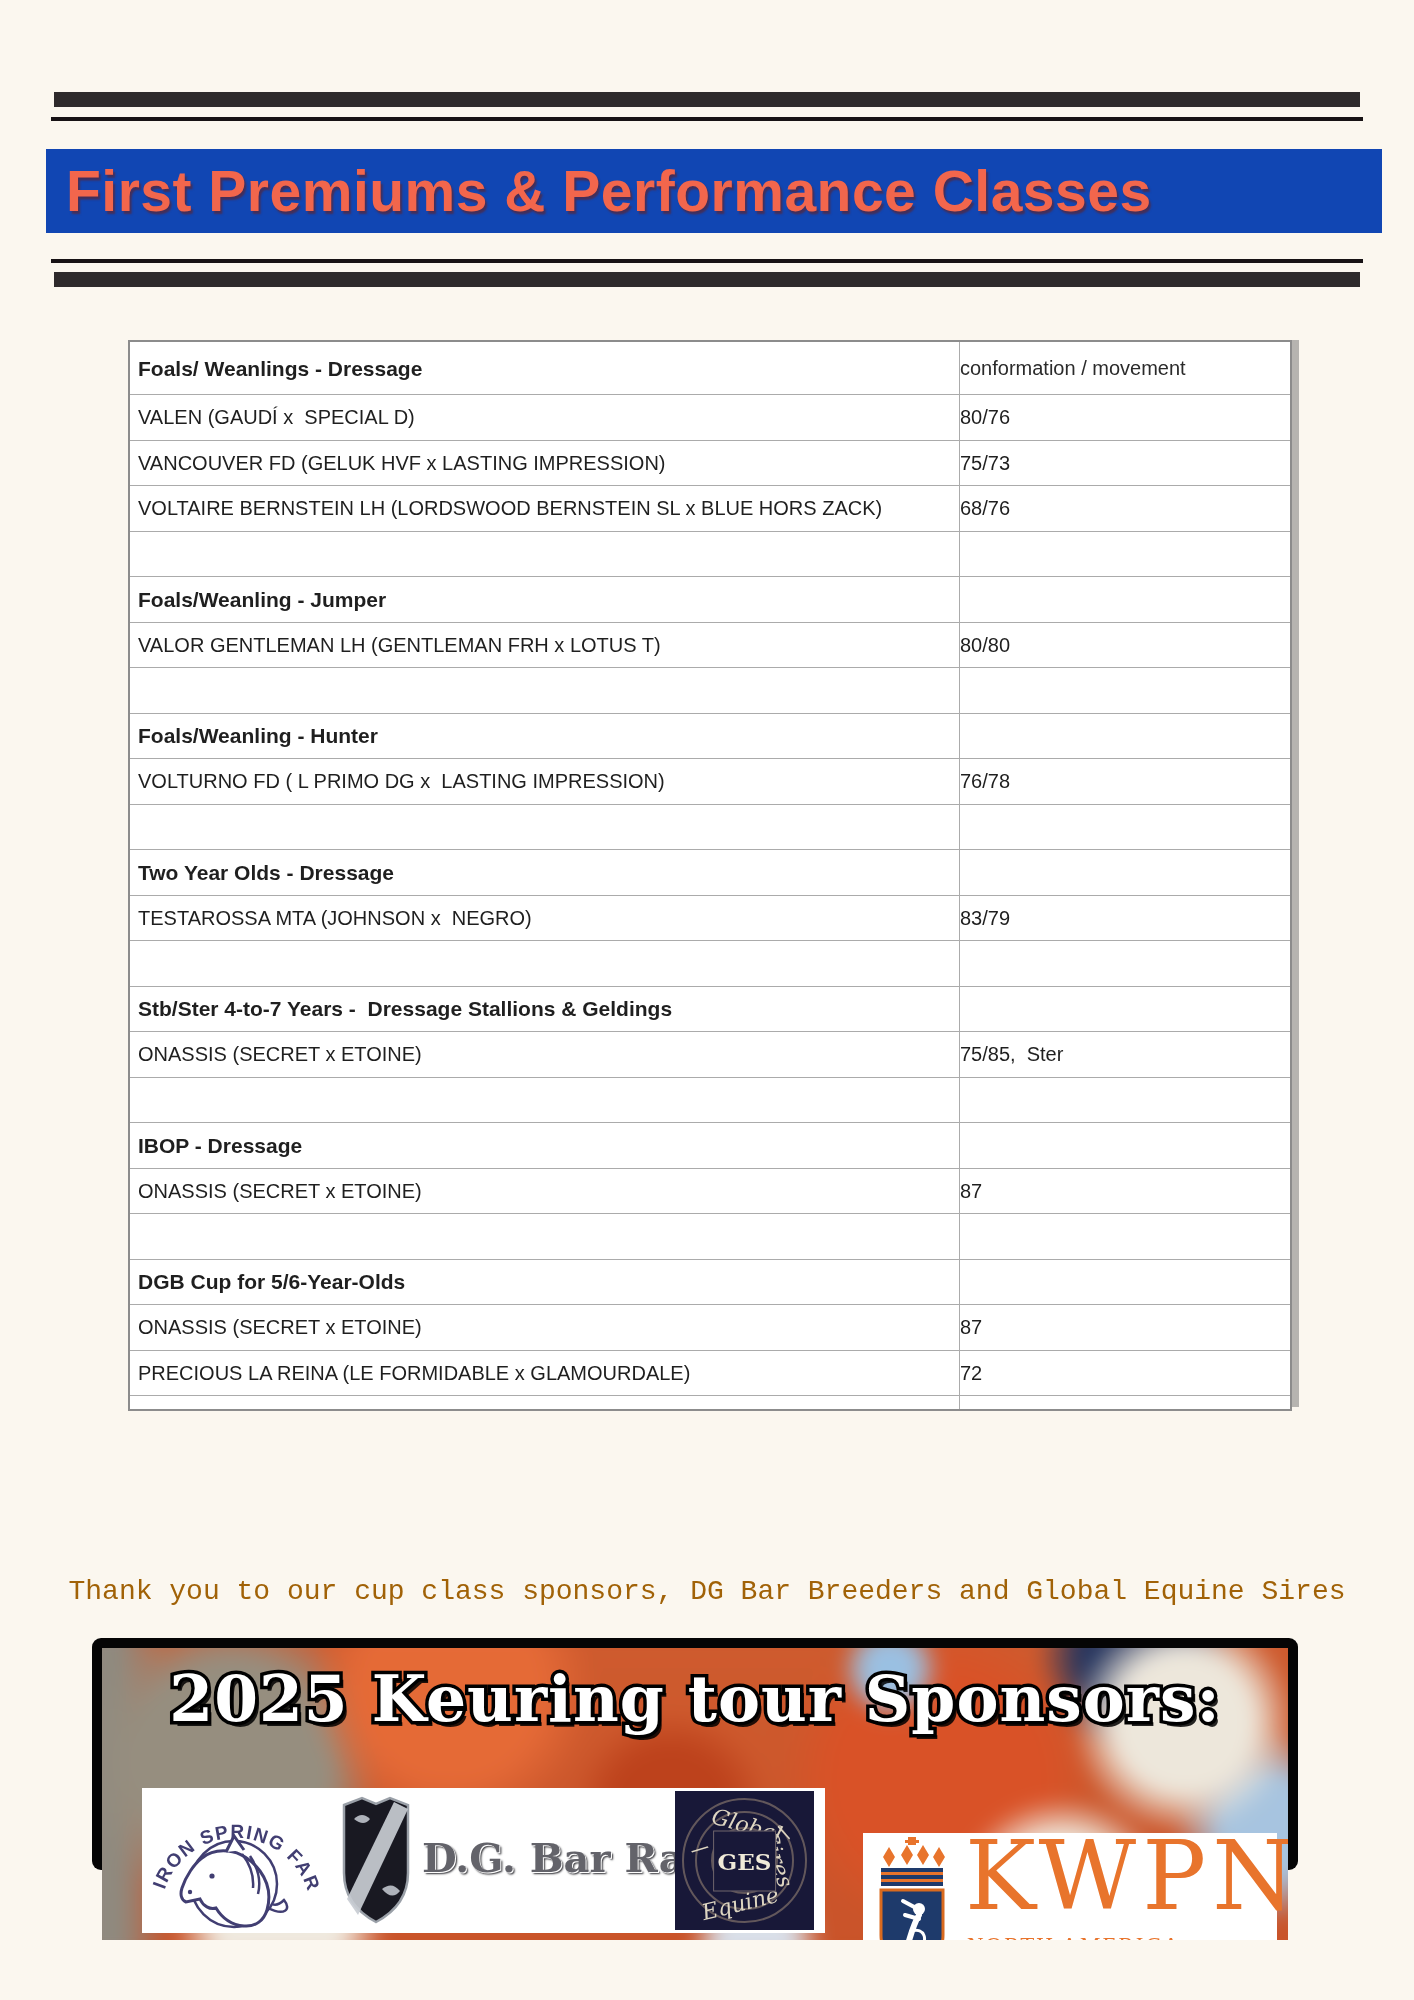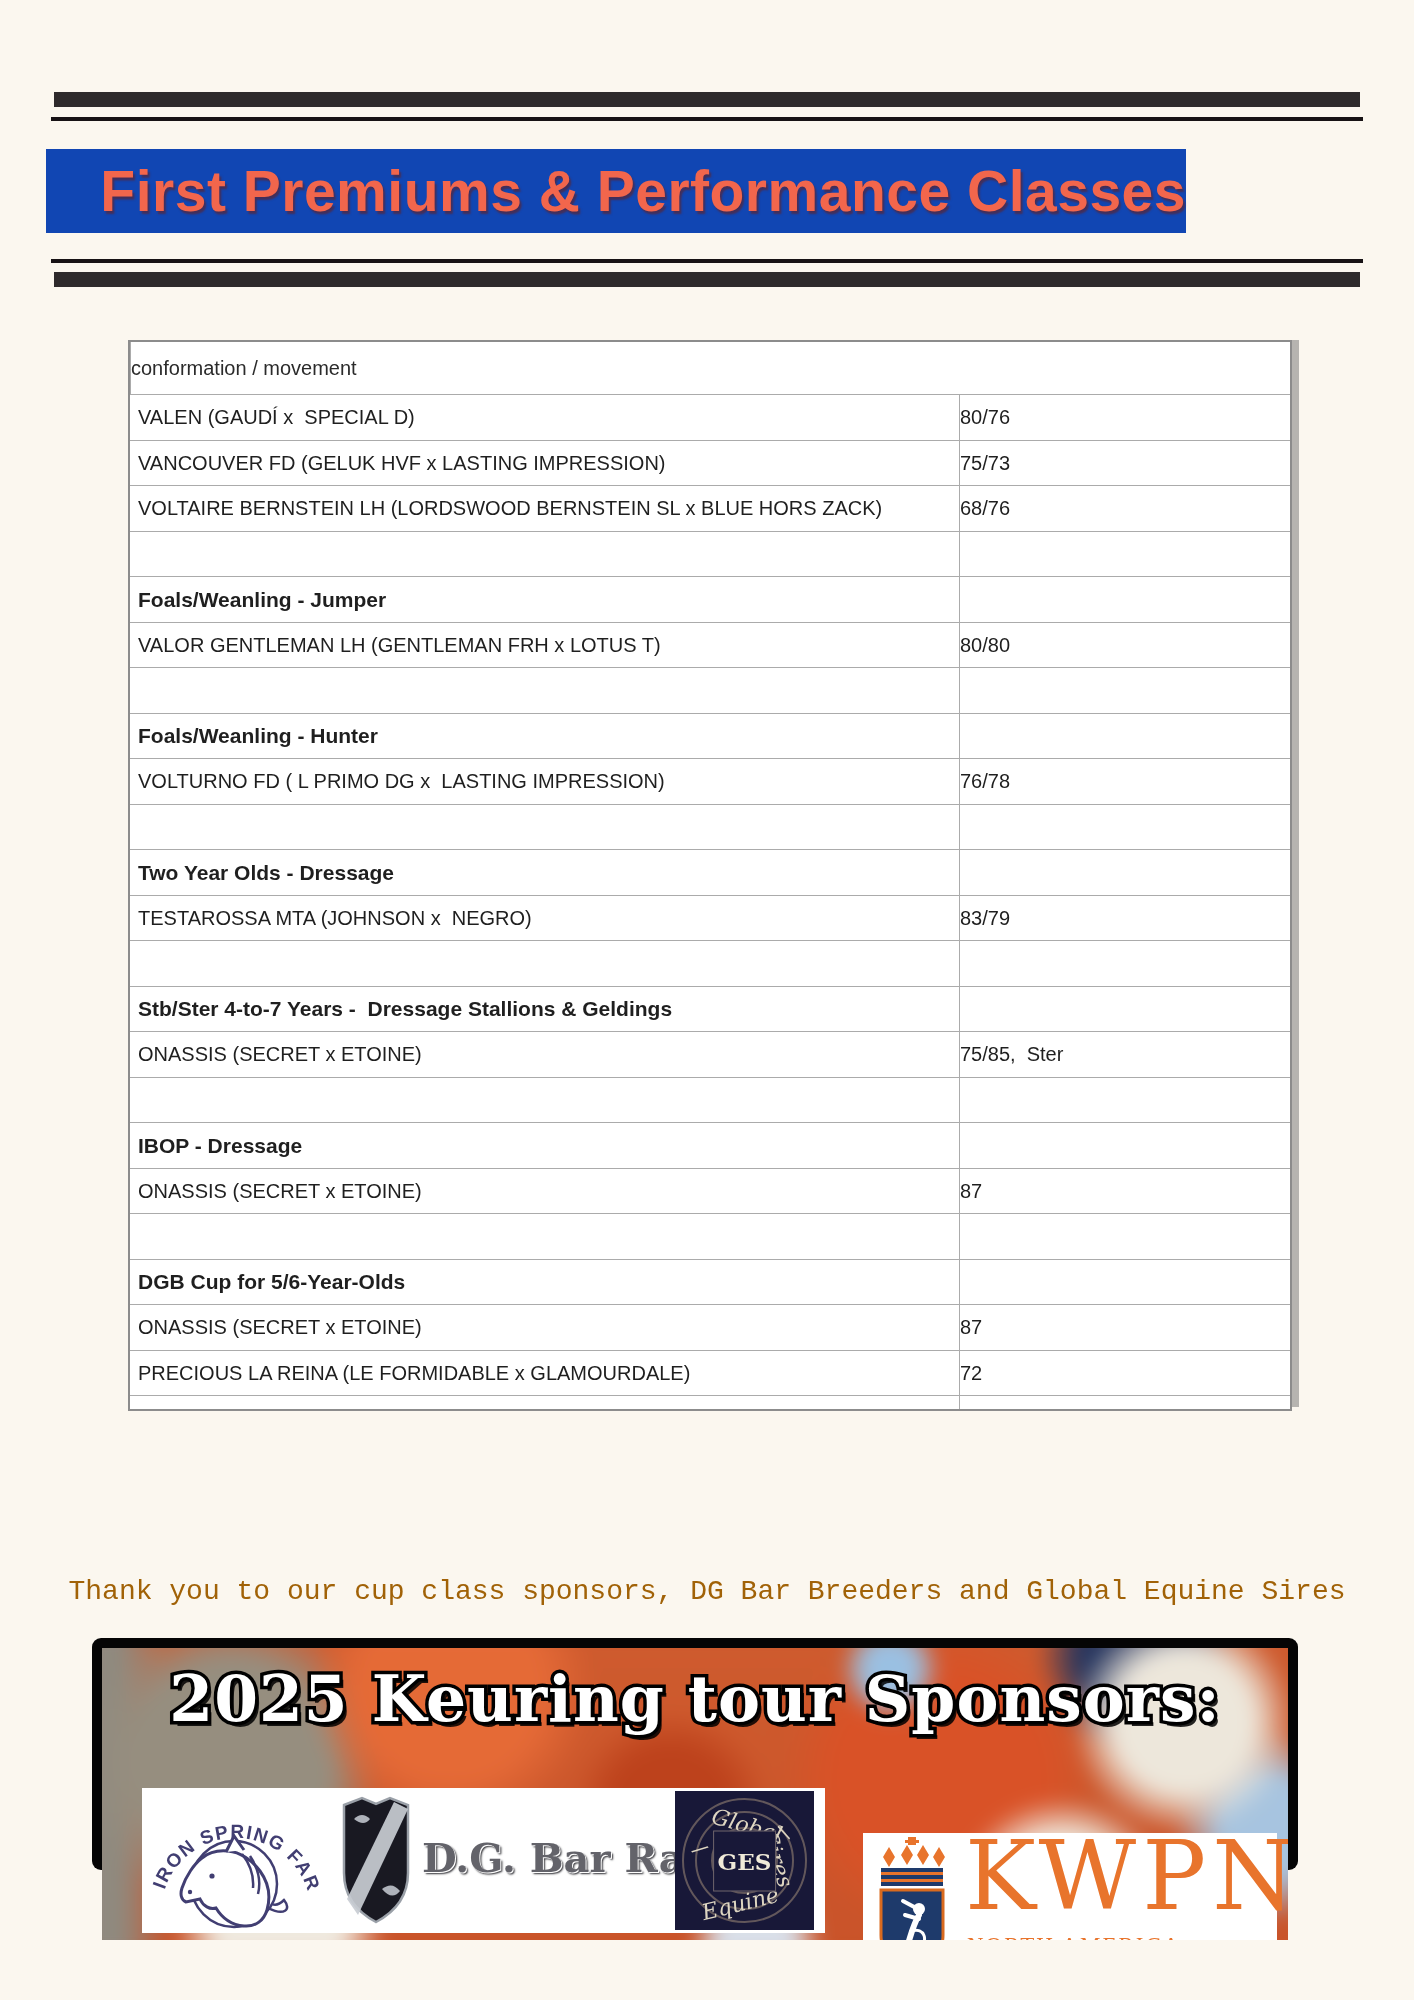--- a/index.html
+++ b/index.html
@@ -5,22 +5,22 @@
   html,body{margin:0;padding:0;}
   body{width:1414px;height:2000px;position:relative;background:#FBF7EF;
        font-family:"Liberation Sans",sans-serif;overflow:hidden;}
   .abs{position:absolute;}
 
   
   .bar-thick{height:15px;background:#2E2A2B;}
   .bar-thin{height:4px;background:#171215;}
 
   
-  .title-banner{left:46px;top:149px;width:1140px;height:84px;background:#1146B3;
-    display:flex;align-items:center;justify-content:flex-end;}
+  .title-banner{left:46px;top:149px;width:1316px;height:84px;background:#1146B3;
+    display:flex;align-items:center;justify-content:flex-start;padding-left:20px;}
   .title-banner .t{font-size:57px;font-weight:800;color:#F2664C;letter-spacing:.5px;
     text-shadow:2px 3px 2px rgba(110,28,16,.55);white-space:nowrap;}
 
   
   .table{left:128px;top:340px;width:1164px;background:#fff;
     border:2px solid #8C8C8C;box-sizing:border-box;}
   .trow{display:flex;border-top:1px solid #ABABAB;box-sizing:border-box;}
   .trow:first-child{border-top:none;}
   .trow .c1{flex:0 0 829px;display:flex;align-items:center;padding-left:8px;box-sizing:border-box;}
   .trow .c2{flex:1;display:flex;align-items:center;padding-left:0;
@@ -96,20 +96,23 @@
 
 <div class="abs title-banner">
   <div class="t">First Premiums &amp; Performance Classes</div>
 </div>
 
 <div class="abs bar-thin" style="left:51px;top:259px;width:1312px;"></div>
 <div class="abs bar-thick" style="left:54px;top:272px;width:1306px;"></div>
 
 <div class="abs table" id="results-table">
     <div class="trow h">
+      <div class="c1">
+        <span>Foals/ Weanlings - Dressage</span>
+      </div>
       <div class="c2">
         <span>conformation / movement</span>
       </div>
     </div>
     <div class="trow d">
       <div class="c1">
         <span>VALEN (GAUDÍ x  SPECIAL D)</span>
       </div>
       <div class="c2">
         <span>80/76</span>

